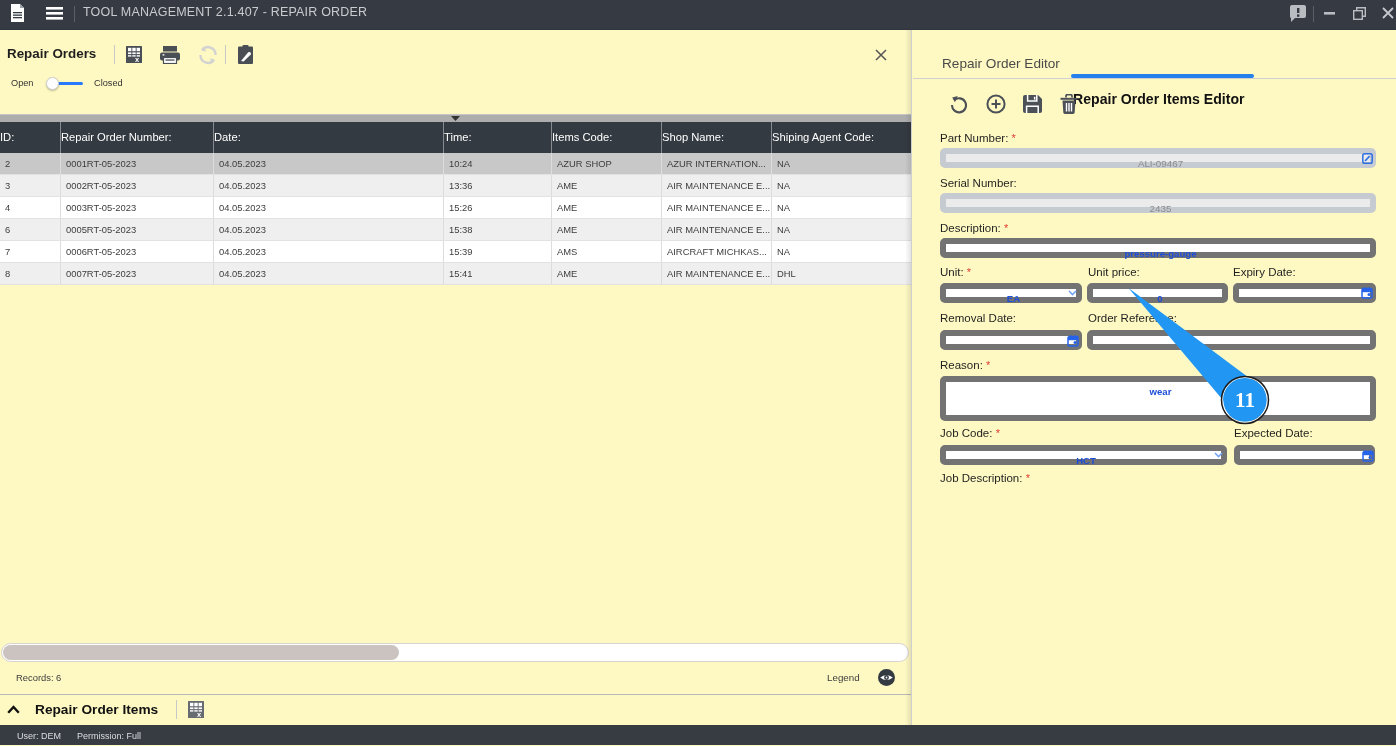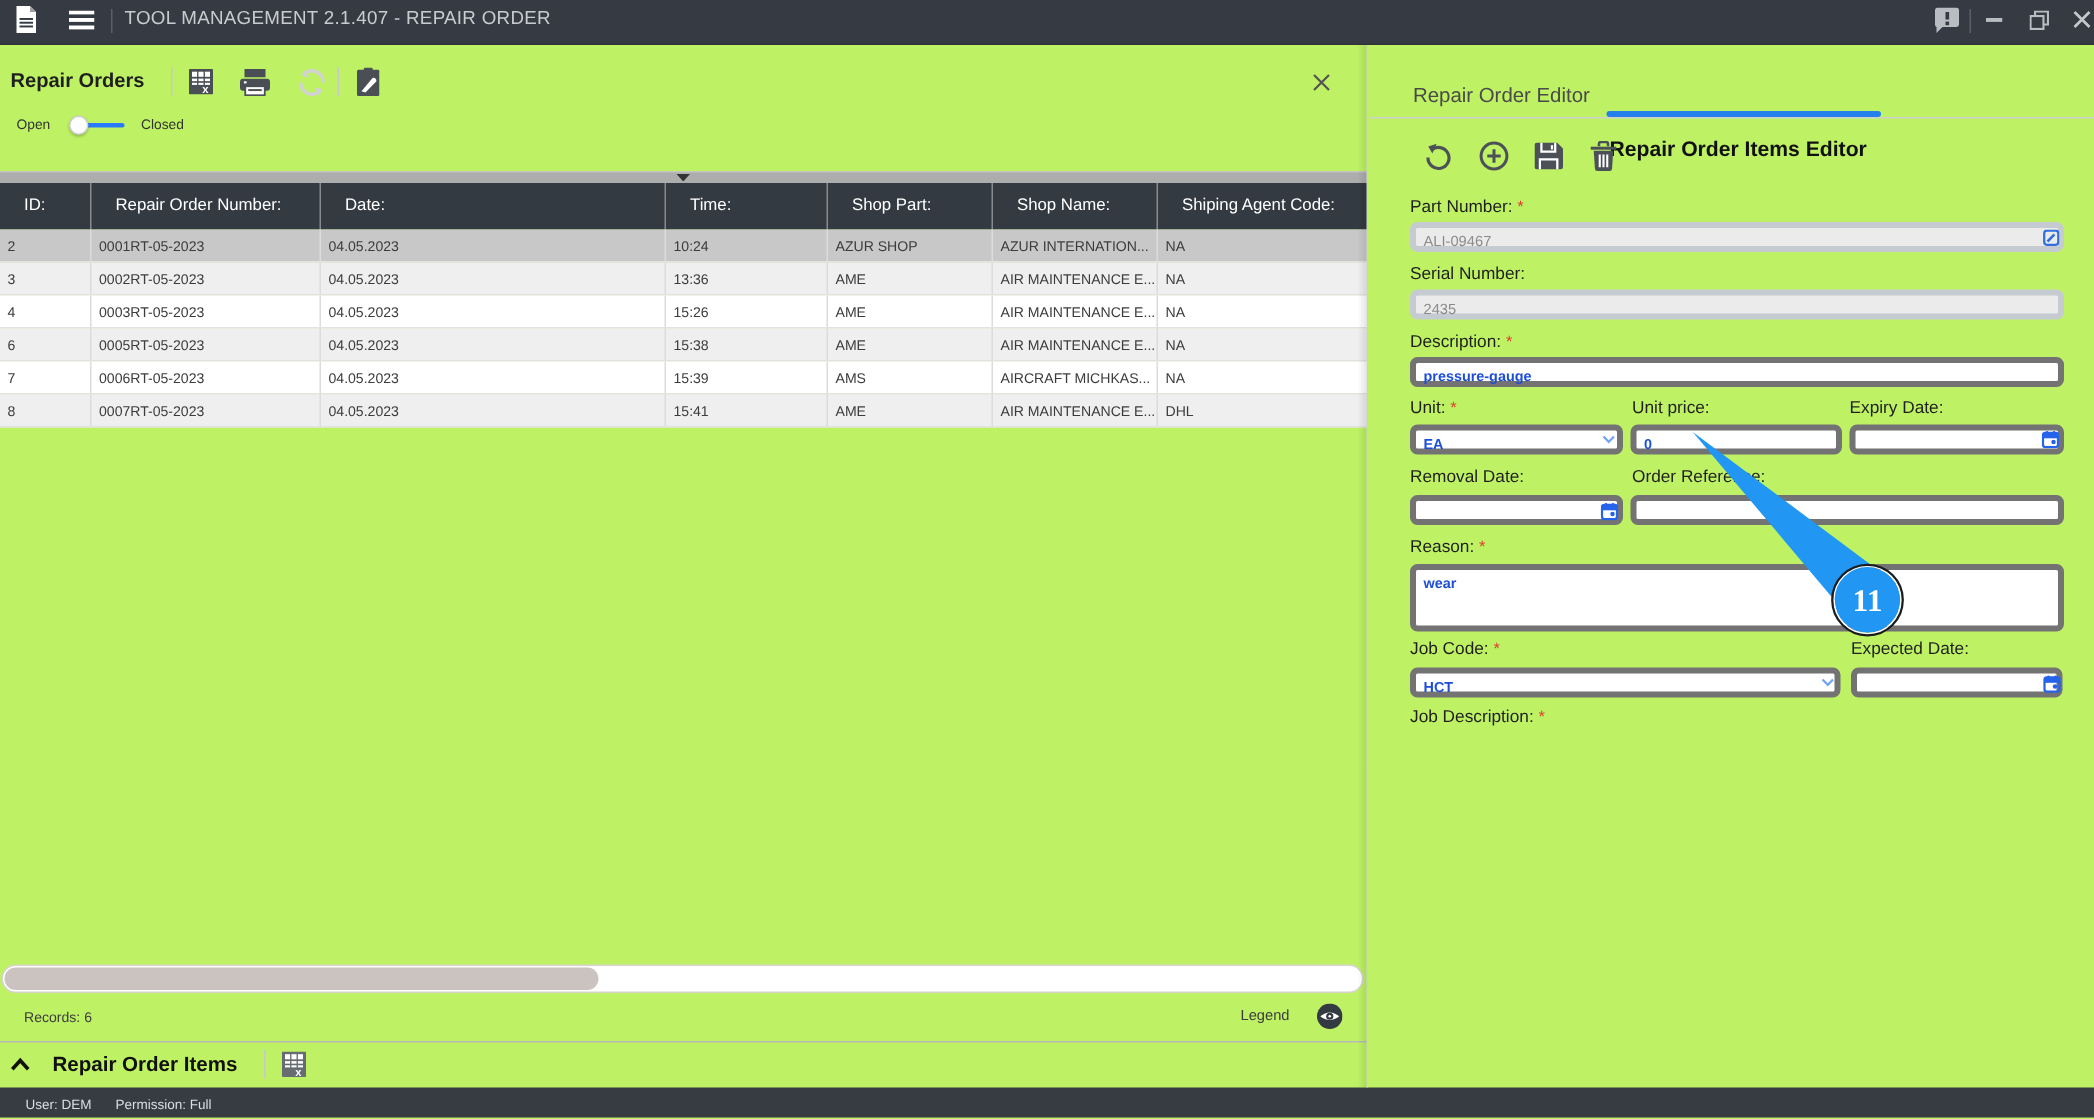--- a/index.html
+++ b/index.html
@@ -1,18 +1,18 @@
 <!DOCTYPE html>
 <html><head>
 <meta charset="utf-8">
 <style>
   * { margin:0; padding:0; box-sizing:border-box; }
   html,body { width:1396px; height:746px; overflow:hidden; background:#fff;
     font-family:"Liberation Sans", sans-serif; }
-  #app { position:relative; width:1396px; height:746px; background:#bef264; overflow:hidden; }
+  #app { position:relative; width:1396px; height:746px; background:#fef9c3; overflow:hidden; }
   .abs { position:absolute; }
 
   
   #topbar { left:0; top:0; width:1396px; height:30px; background:#363a43; border-bottom:0; }
   #topbar .title { position:absolute; left:83px; top:5px; font-size:12.5px; color:#c9cbce; letter-spacing:0.2px; }
   .tsep { position:absolute; top:6px; width:1px; height:16px; background:#5b5f66; }
 
   
   #lefttitle { left:7px; top:45.5px; font-size:13.4px; font-weight:bold; color:#1f1f1f; }
   .vsep { position:absolute; width:1px; background:#c8c8c8; }
@@ -21,21 +21,21 @@
   #openlbl { left:11px; top:78px; font-size:9.2px; color:#333; }
   #closedlbl { left:94px; top:78px; font-size:9.2px; color:#333; }
   #track { left:52px; top:82px; width:31px; height:3px; background:#2979ff; border-radius:2px; }
   #knob { left:46px; top:77px; width:13px; height:13px; background:#fdfdfd; border:1px solid #cfcfcf; border-radius:50%; box-shadow:0 1px 2px rgba(0,0,0,0.25); }
 
   
   #splitter { left:0; top:114px; width:912px; height:8px; background:#adadad; border-top:1px solid #c4c4c4; }
 
   
   #thead { left:0; top:122px; width:912px; height:31px; background:#343a41; display:flex; }
-  #thead .hc { color:#fff; font-size:11.2px; line-height:31px; padding-left:16px;
+  #thead .hc { color:#fff; font-size:11.2px; line-height:31px; padding-left:0;
      border-right:1px solid #878b90; height:31px; white-space:nowrap; overflow:hidden; }
   .tr { position:absolute; left:0; width:912px; height:22px; display:flex; border-bottom:1px solid #e2e2e2; }
   .tr .td { font-size:9.4px; color:#3c3c3c; line-height:22px; padding-left:5px; white-space:nowrap; overflow:hidden; border-right:1px solid #dcdcdc; }
   .c0{width:61px;} .c1{width:153px;} .c2{width:230px;} .c3{width:108px;} .c4{width:110px;} .c5{width:110px;} .c6{width:140px; border-right:none!important;}
 
   
   #sbtrack { left:1px; top:643px; width:908px; height:19px; border:1px solid #d8d3d1; border-radius:9.5px; background:#fff; }
   #sbthumb { left:3px; top:645px; width:396px; height:15px; background:#cac3c0; border-radius:7.5px; }
 
   #records { left:16px; top:672px; font-size:9.4px; color:#3c3c3c; }
@@ -54,22 +54,22 @@
   #rshadow { left:905px; top:30px; width:6px; height:695px; background:linear-gradient(to right, rgba(0,0,0,0), rgba(0,0,0,0.10)); }
 
   #tab1 { left:942px; top:56px; font-size:13.6px; color:#4a4a4a;text-align:center; }
   #tab2 { left:1073px; top:55px; font-size:14.1px; font-weight:bold; color:#111;margin-top:36px; }
   #tabline { left:913px; top:78px; width:483px; height:1px; background:#d0d0d0; }
   #tabul { left:1071px; top:74px; width:183px; height:3.5px; background:#2680eb; border-radius:2px; }
 
   
   .lbl { position:absolute; font-size:11.5px; color:#1f1f1f; white-space:nowrap; }
   .req { color:#e03c31; font-size:11px; }
-  .inp { position:absolute; border:4px solid #737373; border-radius:5px; background:#fff;
-     font-size:9.6px; line-height:18px; padding-left:5px; color:#1d4ed8; font-weight:bold; white-space:nowrap; }
+  .inp { position:absolute; border:6px solid #737373; border-radius:5px; background:#fff;
+     font-size:9.6px; line-height:18px; padding-left:5px; color:#1d4ed8; font-weight:bold; white-space:nowrap;text-align:center; }
   .dis { background:#ebebeb; border-color:#c6cbd2; color:#8b8b8b; font-weight:normal; font-size:9.8px; }
 </style>
 </head>
 <body>
 <div id="app">
 
   <div id="topbar" class="abs">
     <svg class="abs" style="left:10px;top:4px" width="15" height="18" viewBox="0 0 15 18">
       <path d="M1 0 h9 l4 4 v14 h-13 z" fill="#fff"></path>
       <path d="M10 0 l4 4 h-4 z" fill="#9aa0a6"></path>
@@ -155,21 +155,21 @@
   <div id="splitter" class="abs"></div>
   <svg class="abs" style="left:451px;top:116px" width="9" height="5" viewBox="0 0 9 5">
     <path d="M0 0 h9 l-4.5 5 z" fill="#333"></path>
   </svg>
 
   <div id="thead" class="abs">
     <div class="hc c0">ID:</div>
     <div class="hc c1">Repair Order Number:</div>
     <div class="hc c2">Date:</div>
     <div class="hc c3">Time:</div>
-    <div class="hc c4">Shop Part:</div>
+    <div class="hc c4">Items Code:</div>
     <div class="hc c5">Shop Name:</div>
     <div class="hc c6">Shiping Agent Code:</div>
   </div>
   <div class="tr" style="top:153px;background:#c8c8c8">
     <div class="td c0">2</div>
       <div class="td c1">0001RT-05-2023</div>
       <div class="td c2">04.05.2023</div>
     <div class="td c3">10:24</div>
       <div class="td c4">AZUR SHOP</div>
       <div class="td c5">AZUR INTERNATION...</div>

